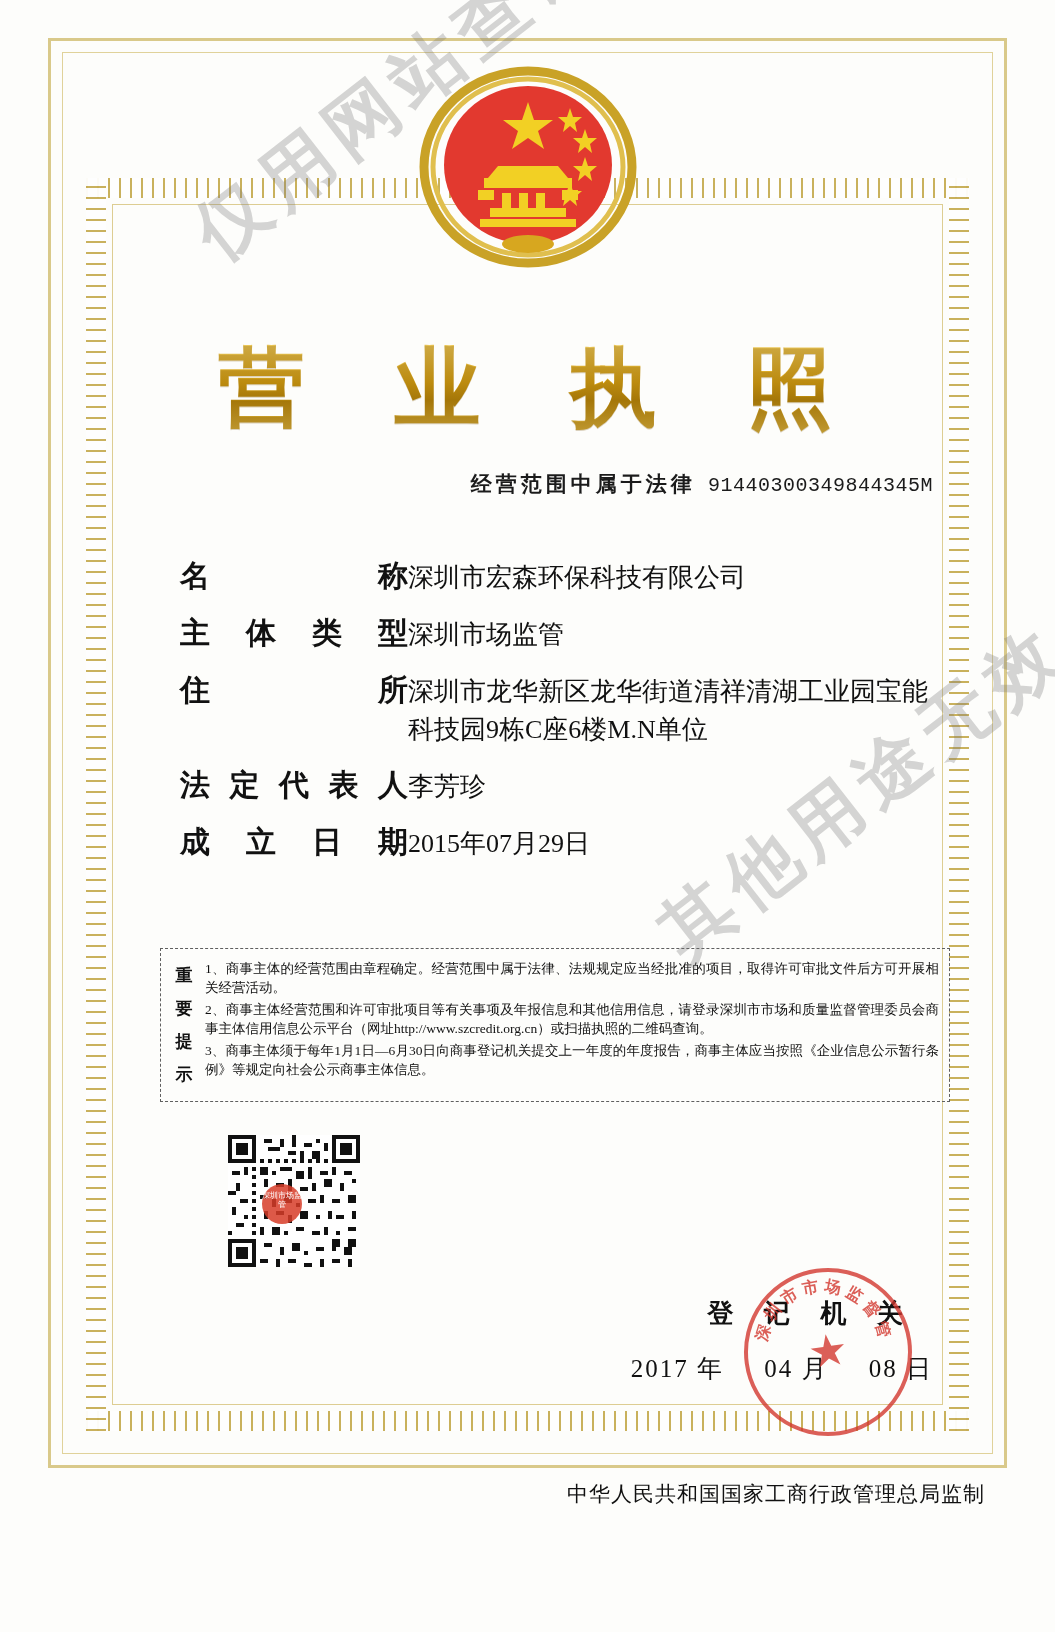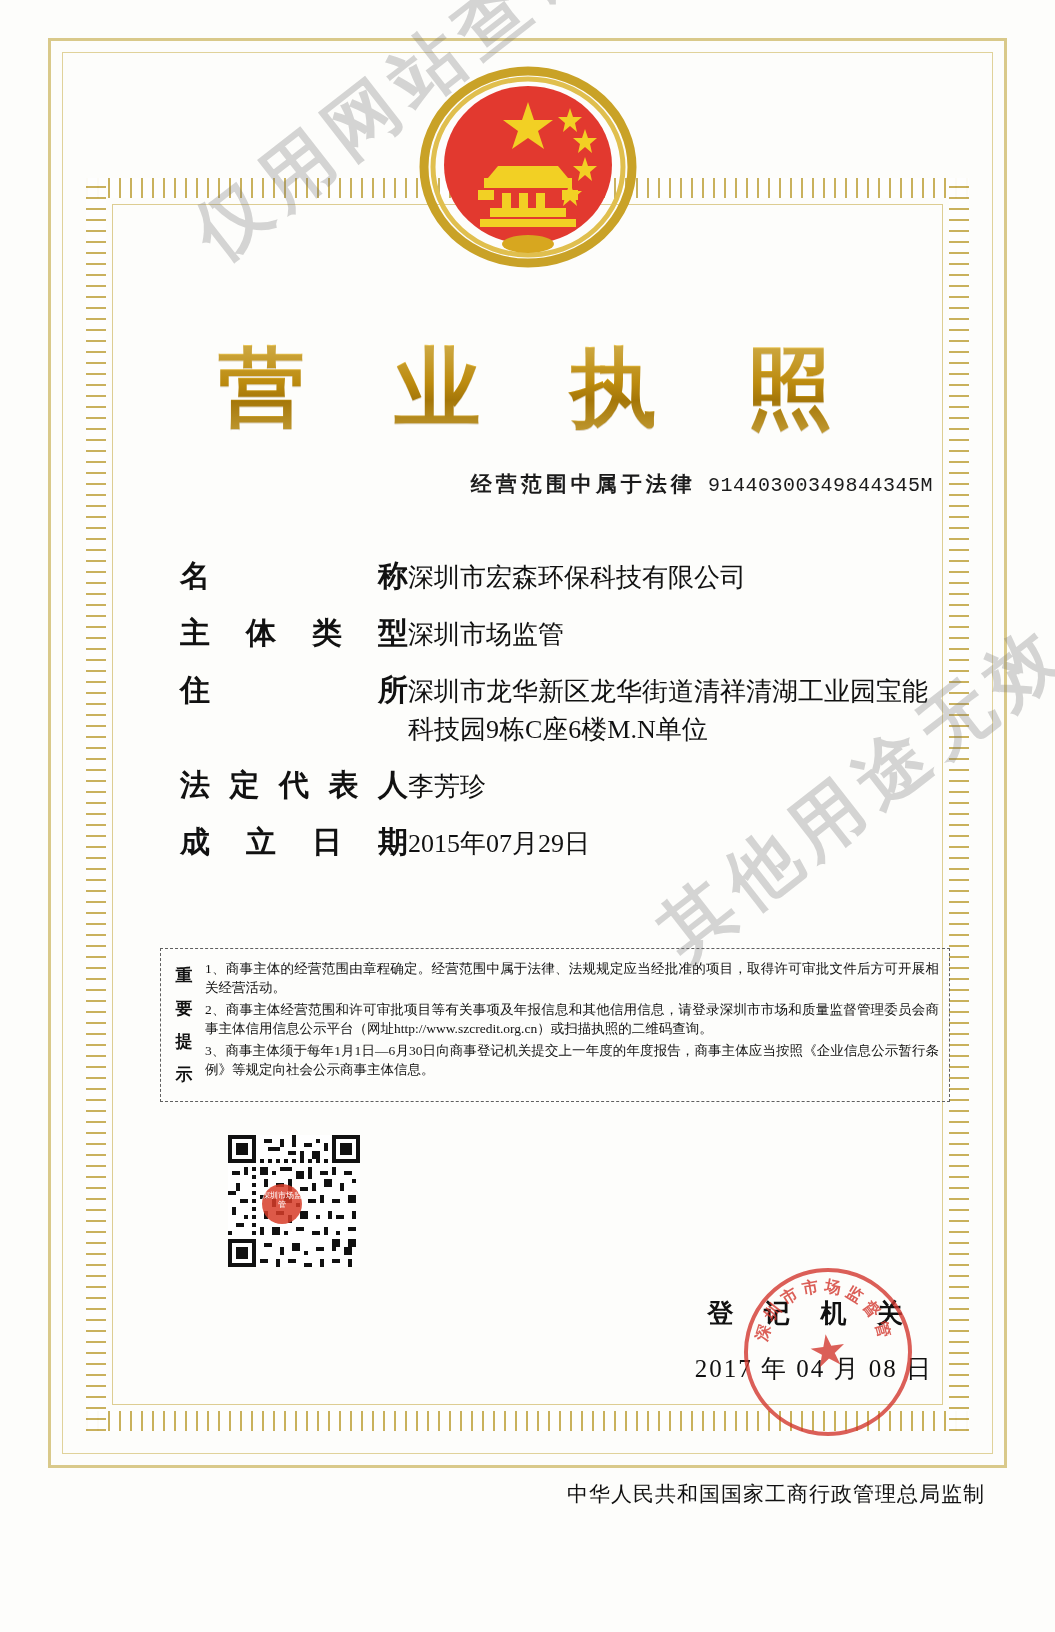--- a/index.html
+++ b/index.html
@@ -206,21 +206,21 @@
   }
   .reg-date {
     position: absolute;
     right: 122px;
     top: 1352px;
     font-size: 25px;
     color: #111;
     letter-spacing: 2px;
     white-space: nowrap;
   }
-  .reg-date .num { font-family: "Liberation Serif", serif; }
+  .reg-date .num { font-family: "Liberation Serif", serif; margin-left: 32px; }
 
   
   .seal {
     position: absolute;
     left: 744px;
     top: 1268px;
     width: 160px;
     height: 160px;
     border: 4px solid #d2342b;
     border-radius: 50%;

